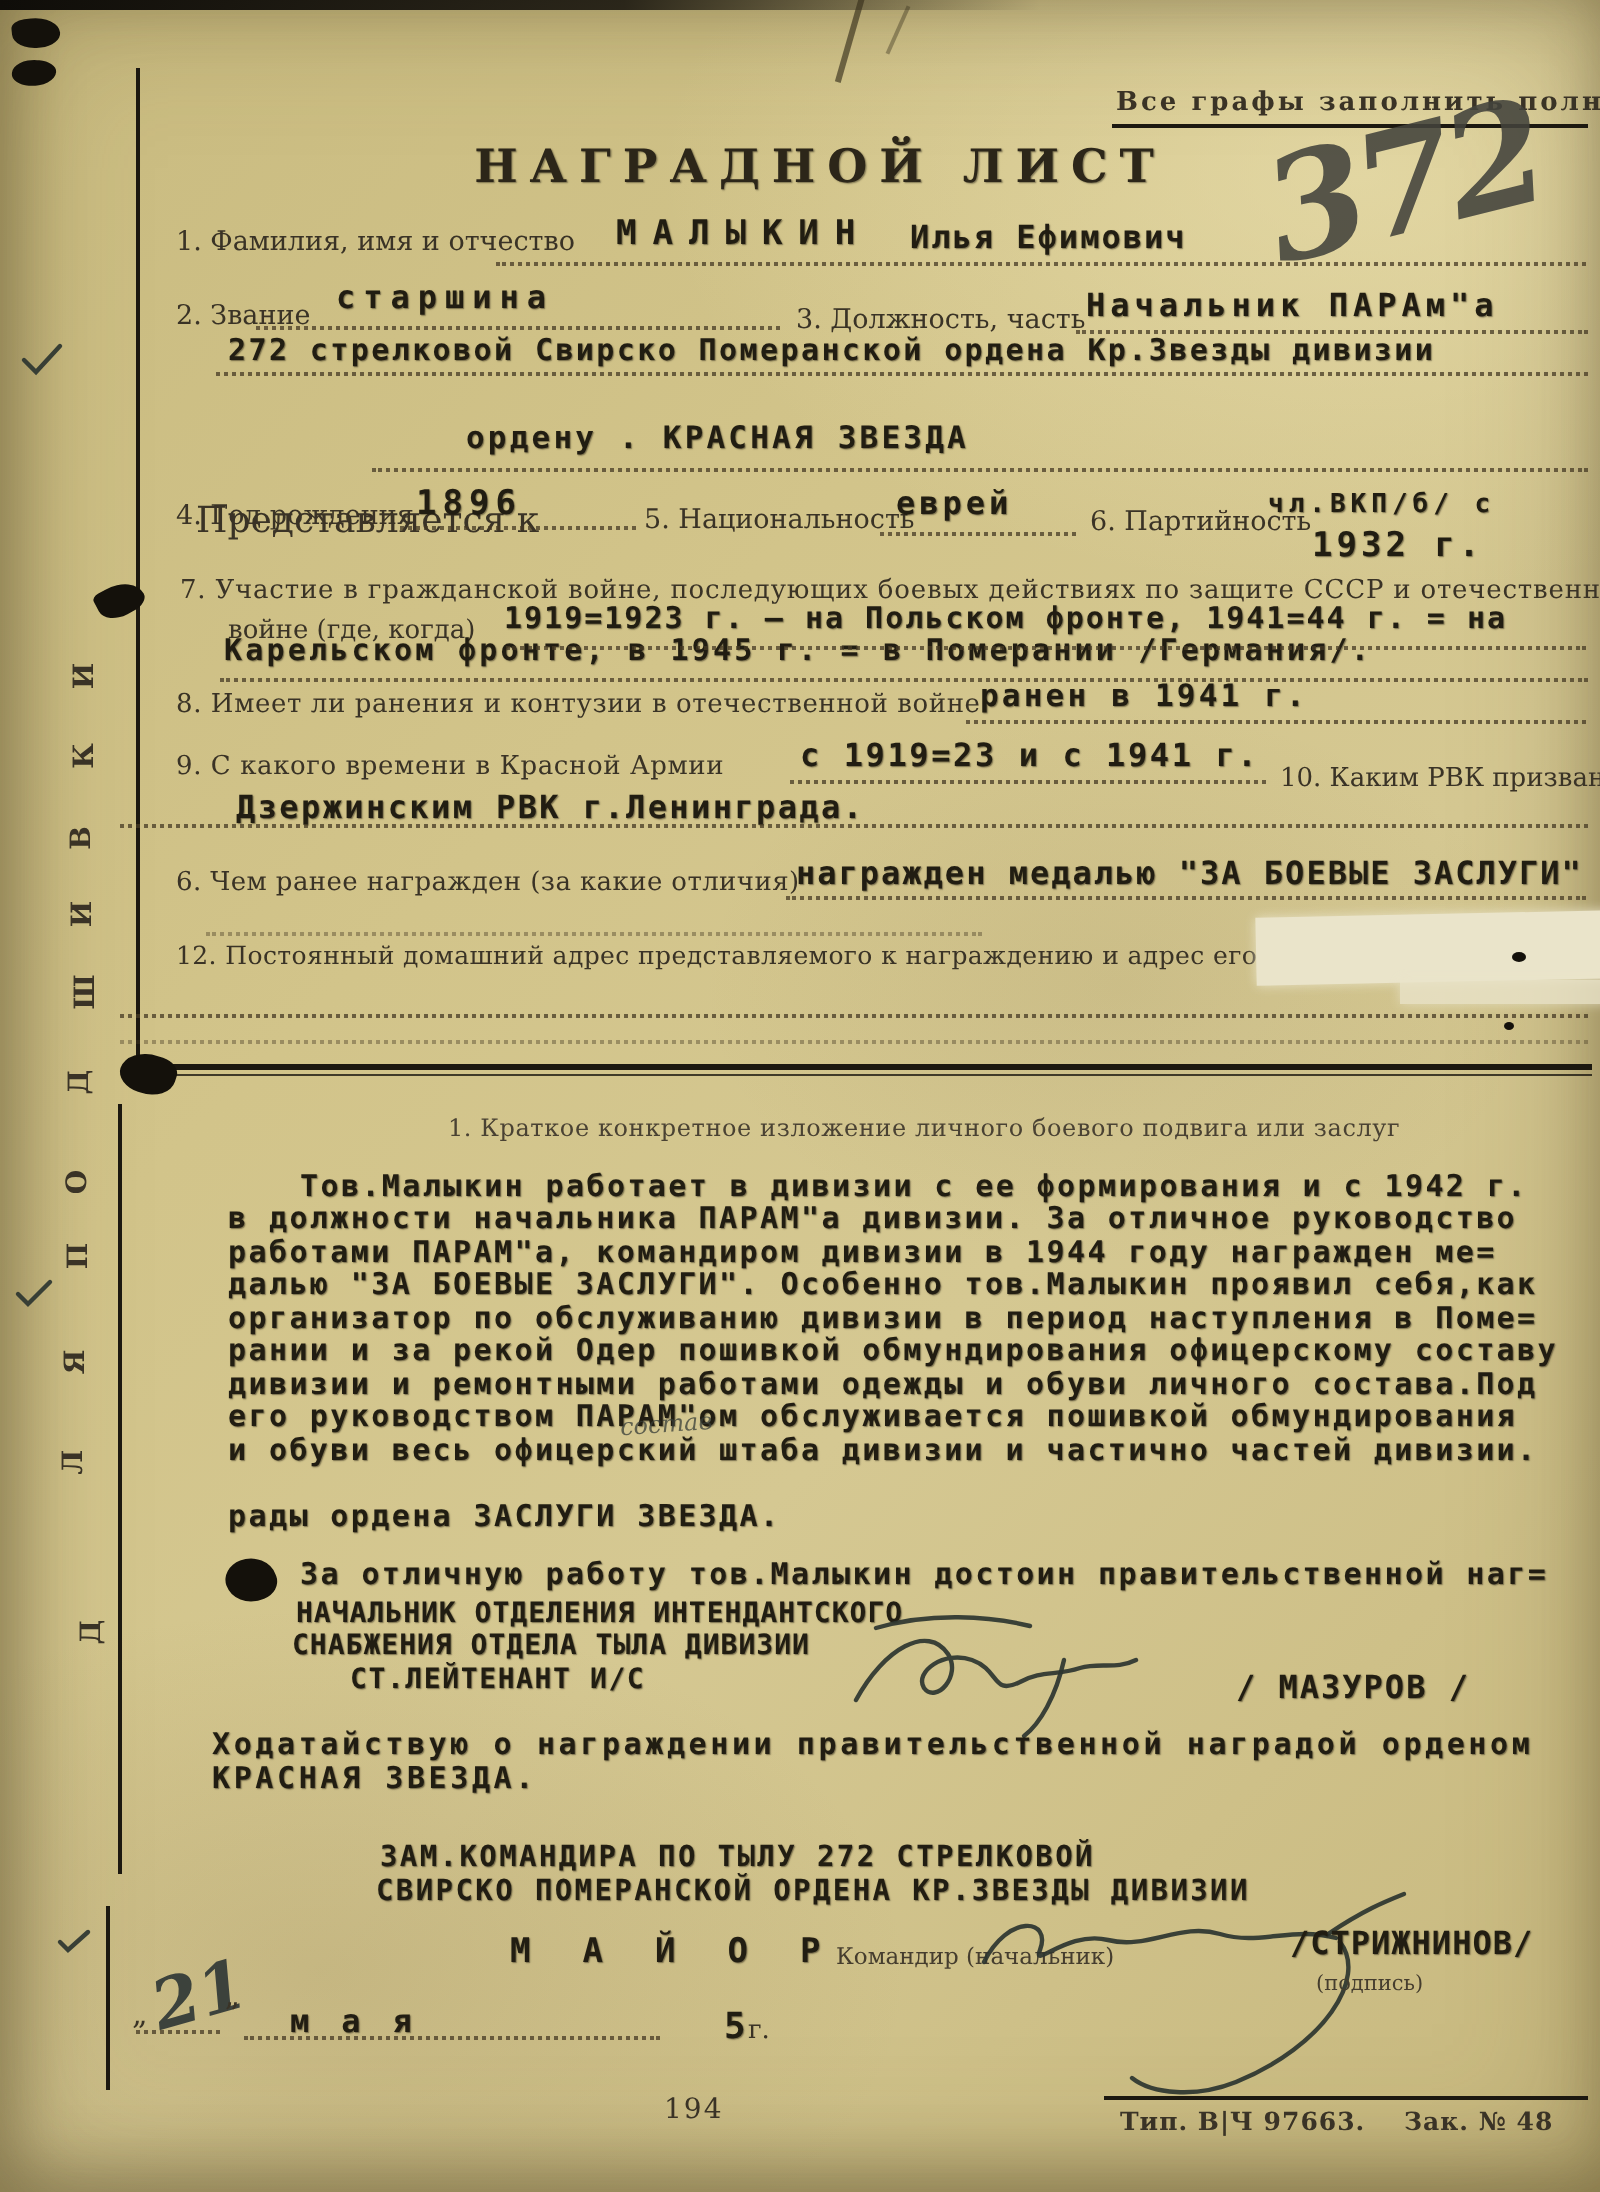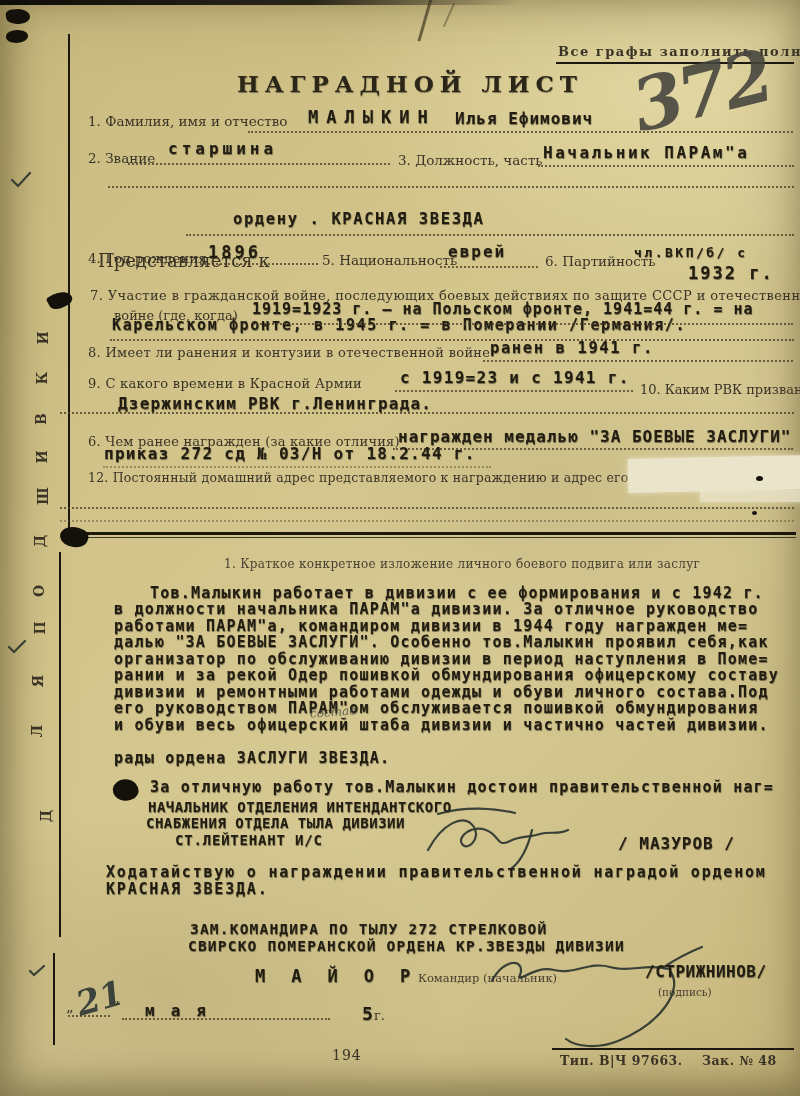--- a/index.html
+++ b/index.html
@@ -60,35 +60,36 @@
   <div class="abs typed" style="left:308px;top:107px;font-size:17px;letter-spacing:8px;">МАЛЫКИН</div>
   <div class="abs typed" style="left:455px;top:109px;font-size:16px;letter-spacing:1px;">Илья Ефимович</div>
   <i class="dl" style="left:248px;top:131px;width:545px;"></i>
 
   <div class="abs printed" style="left:88px;top:150px;font-size:13.5px;">2. Звание</div>
   <div class="abs typed" style="left:168px;top:139px;font-size:16px;letter-spacing:4px;">старшина</div>
   <i class="dl" style="left:128px;top:163px;width:262px;"></i>
   <div class="abs printed" style="left:398px;top:152px;font-size:13.5px;">3. Должность, часть</div>
   <div class="abs typed" style="left:543px;top:143px;font-size:16px;letter-spacing:2.5px;">Начальник ПАРАм"а</div>
   <i class="dl" style="left:538px;top:165px;width:256px;"></i>
+  <div class="abs typed" style="left:114px;top:166px;font-size:15px;letter-spacing:1.2px;">272 стрелковой Свирско Померанской ордена Кр.Звезды дивизии</div>
   <i class="dl" style="left:108px;top:186px;width:686px;"></i>
 
   <div class="abs printed" style="left:98px;top:218px;font-size:18px;margin-top:32px;">Представляется к</div>
   <div class="abs typed" style="left:233px;top:210px;font-size:15.5px;letter-spacing:1.6px;">ордену . КРАСНАЯ ЗВЕЗДА</div>
   <i class="dl" style="left:186px;top:234px;width:608px;"></i>
 
   <div class="abs printed" style="left:88px;top:250px;font-size:13.5px;">4. Год рождения</div>
   <div class="abs typed" style="left:208px;top:242px;font-size:17px;letter-spacing:3px;">1896</div>
   <i class="dl" style="left:200px;top:263px;width:118px;"></i>
   <div class="abs printed" style="left:322px;top:252px;font-size:13.5px;">5. Национальность</div>
   <div class="abs typed" style="left:448px;top:242px;font-size:16px;letter-spacing:2px;">еврей</div>
   <i class="dl" style="left:440px;top:266px;width:98px;"></i>
   <div class="abs printed" style="left:545px;top:253px;font-size:13.5px;">6. Партийность</div>
   <div class="abs typed" style="left:634px;top:245px;font-size:13px;letter-spacing:2.5px;">чл.ВКП/б/ с</div>
-  <div class="abs typed" style="left:656px;top:263px;font-size:17px;letter-spacing:2px;margin-left:32px;">1932 г.</div>
+  <div class="abs typed" style="left:656px;top:263px;font-size:17px;letter-spacing:2px;">1932 г.</div>
 
   <div class="abs printed" style="left:90px;top:288px;font-size:13px;letter-spacing:.4px;">7. Участие в гражданской войне, последующих боевых действиях по защите СССР и отечественной</div>
   <div class="abs printed" style="left:114px;top:308px;font-size:13px;">войне (где, когда)</div>
   <div class="abs typed" style="left:252px;top:300px;font-size:15px;letter-spacing:1px;text-align:center;">1919=1923 г. — на Польском фронте, 1941=44 г. = на</div>
   <div class="abs typed" style="left:112px;top:316px;font-size:15px;letter-spacing:1.6px;">Карельском фронте, в 1945 г. = в Померании /Германия/.</div>
   <i class="dl" style="left:253px;top:323px;width:540px;"></i>
   <i class="dl" style="left:110px;top:339px;width:684px;"></i>
 
   <div class="abs printed" style="left:88px;top:345px;font-size:13px;letter-spacing:.3px;">8. Имеет ли ранения и контузии в отечественной войне</div>
   <div class="abs typed" style="left:490px;top:339px;font-size:15.5px;letter-spacing:1.6px;">ранен в 1941 г.</div>
@@ -97,21 +98,20 @@
   <div class="abs printed" style="left:88px;top:376px;font-size:13px;letter-spacing:.3px;">9. С какого времени в Красной Армии</div>
   <div class="abs typed" style="left:400px;top:368px;font-size:16px;letter-spacing:1.3px;">с 1919=23 и с 1941 г.</div>
   <i class="dl" style="left:395px;top:390px;width:238px;"></i>
   <div class="abs printed" style="left:640px;top:382px;font-size:13px;">10. Каким РВК призван</div>
   <div class="abs typed" style="left:118px;top:394px;font-size:16px;letter-spacing:1.2px;">Дзержинским РВК г.Ленинграда.</div>
   <i class="dl" style="left:60px;top:412px;width:734px;"></i>
 
   <div class="abs printed" style="left:88px;top:434px;font-size:13px;letter-spacing:.2px;">6. Чем ранее награжден (за какие отличия)</div>
   <div class="abs typed" style="left:398px;top:427px;font-size:16px;letter-spacing:1px;">награжден медалью "ЗА БОЕВЫЕ ЗАСЛУГИ"</div>
   <i class="dl" style="left:393px;top:448px;width:400px;"></i>
-  <div class="abs typed" style="left:104px;top:444px;font-size:16px;letter-spacing:1.3px;">приказ 272 сд № 03/Н от 18.2.44 г.</div>
   <i class="dl faint" style="left:103px;top:466px;width:388px;"></i>
 
   <div class="abs printed" style="left:88px;top:470px;font-size:12.5px;letter-spacing:.2px;">12. Постоянный домашний адрес представляемого к награждению и адрес его семьи</div>
   <div class="patch" style="left:628px;top:457px;width:180px;height:34px;transform:rotate(-1.2deg);"></div>
   <div class="patch" style="left:700px;top:490px;width:105px;height:12px;opacity:.8;"></div>
   <div class="blob" style="left:756px;top:476px;width:7px;height:5px;border-radius:50%;"></div>
   <div class="blob" style="left:752px;top:511px;width:5px;height:4px;border-radius:50%;"></div>
   <i class="dl" style="left:60px;top:507px;width:734px;"></i>
   <i class="dl faint" style="left:60px;top:520px;width:734px;"></i>
 

